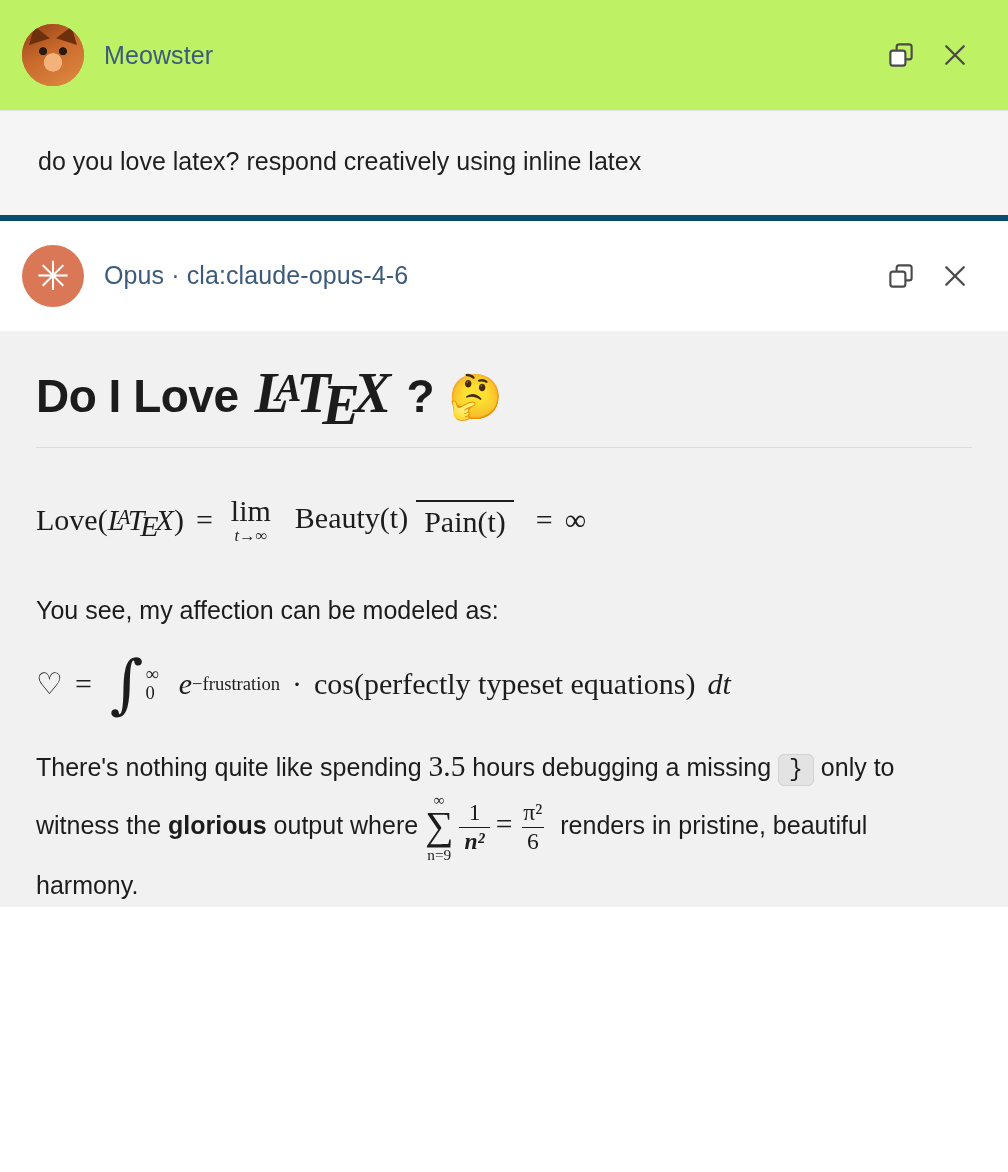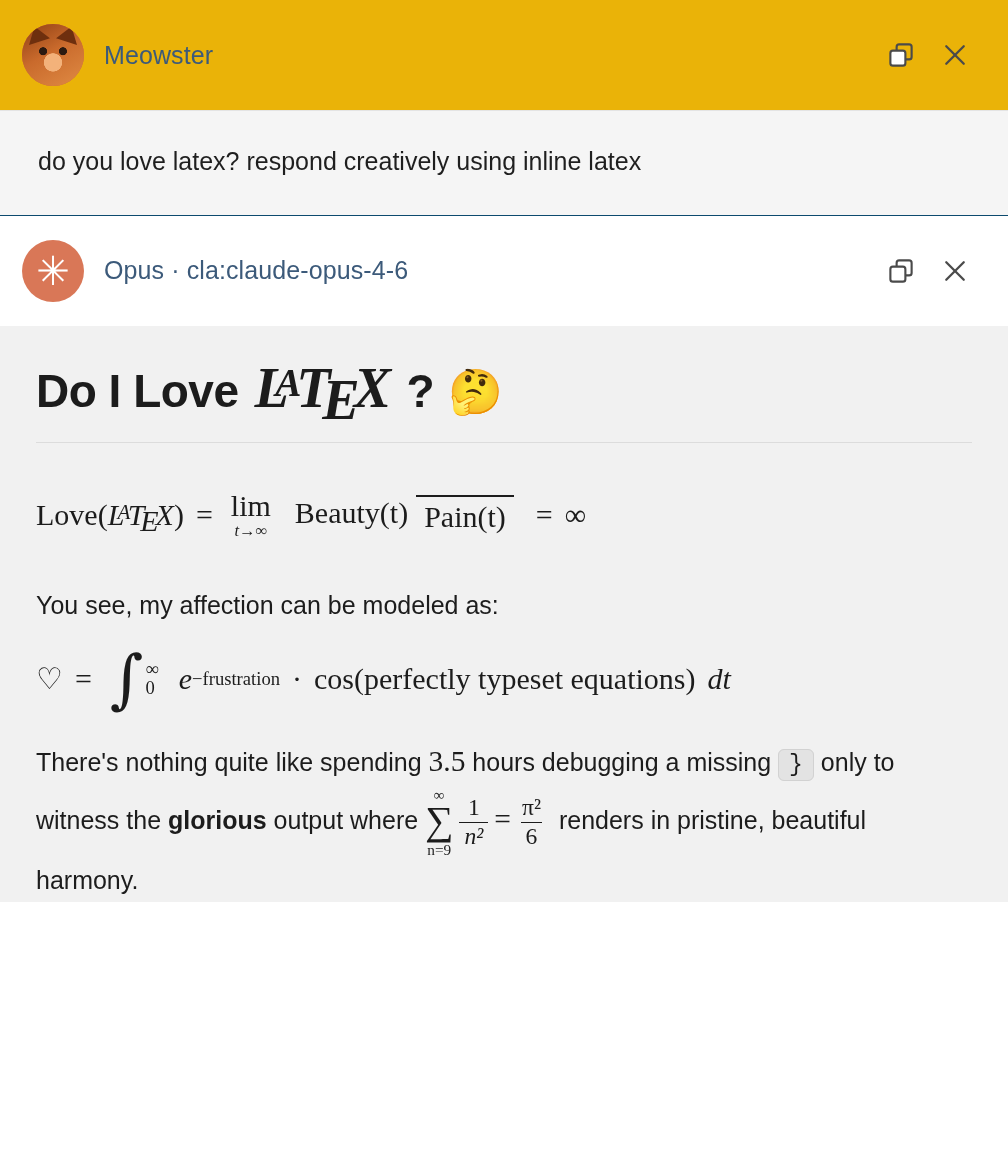--- a/index.html
+++ b/index.html
@@ -10,21 +10,21 @@
     font-family: "Liberation Sans", sans-serif;
     overflow: hidden;
   }
 
   
   .msg-header {
     display: flex;
     align-items: center;
     height: 110px;
     padding: 0 26px 0 22px;
-    background: #eab308;
+    background: #bef264;
   }
   .msg-header.assistant { background: #ffffff; }
 
   .avatar {
     width: 62px; height: 62px;
     border-radius: 50%;
     flex: 0 0 62px;
     overflow: hidden;
     position: relative;
     background: #c8643c;
@@ -80,21 +80,21 @@
     display: flex; align-items: center; justify-content: center;
     color: #4a4a4a;
     cursor: pointer;
   }
   .hdr-btn svg { display: block; }
 
   
   .user-body {
     background: #f5f5f5;
     border-top: 1px solid #e4e4e4;
-    border-bottom: 1px solid #0c4a6e;
+    border-bottom: 6px solid #0c4a6e;
     padding: 34px 38px 36px 38px;
     font-size: 25px;
     color: #1f1f1f;
     line-height: 1.35;
   }
 
   
   .assistant-body {
     background: #f1f1f1;
     padding: 30px 36px 0 36px;
@@ -342,21 +342,21 @@
   </div>
 
   <p class="mixed-para">
     <span>There's nothing quite like spending </span><span class="inline-math">3.5</span><span> hours debugging a missing</span>
     <span class="codechip">}</span><span> only to witness the </span><b>glorious</b><span> output where </span><span class="inline-math"><span class="sumop">
           <span class="s-up">∞</span>
           <span class="s-main">∑</span>
           <span class="s-lo">n=9</span>
         </span><span class="ifrac">
           <span class="n">1</span>
-          <span class="d" style="font-style:italic;">n²</span>
+          <span class="d" style="font-style:italic;font-weight:bold;">n²</span>
         </span><span>=</span><span class="ifrac">
           <span class="n">π²</span>
           <span class="d">6</span>
         </span></span>
     <span>renders in pristine, beautiful harmony.</span>
   </p>
 
 </div>
 
 </body></html>

